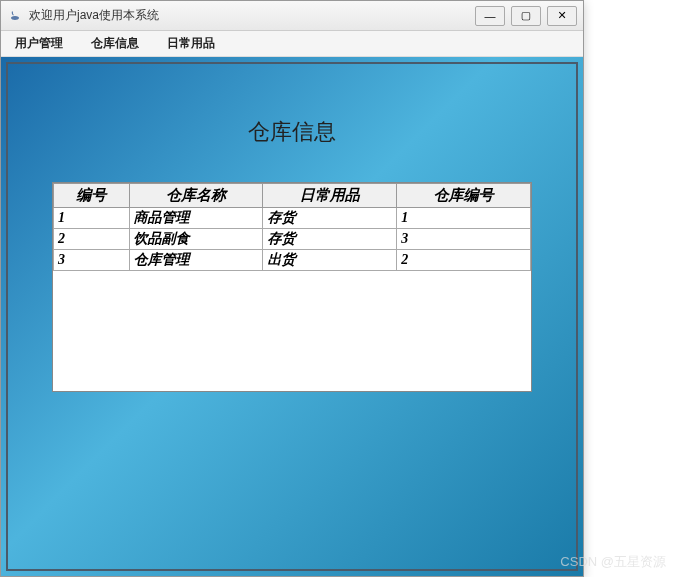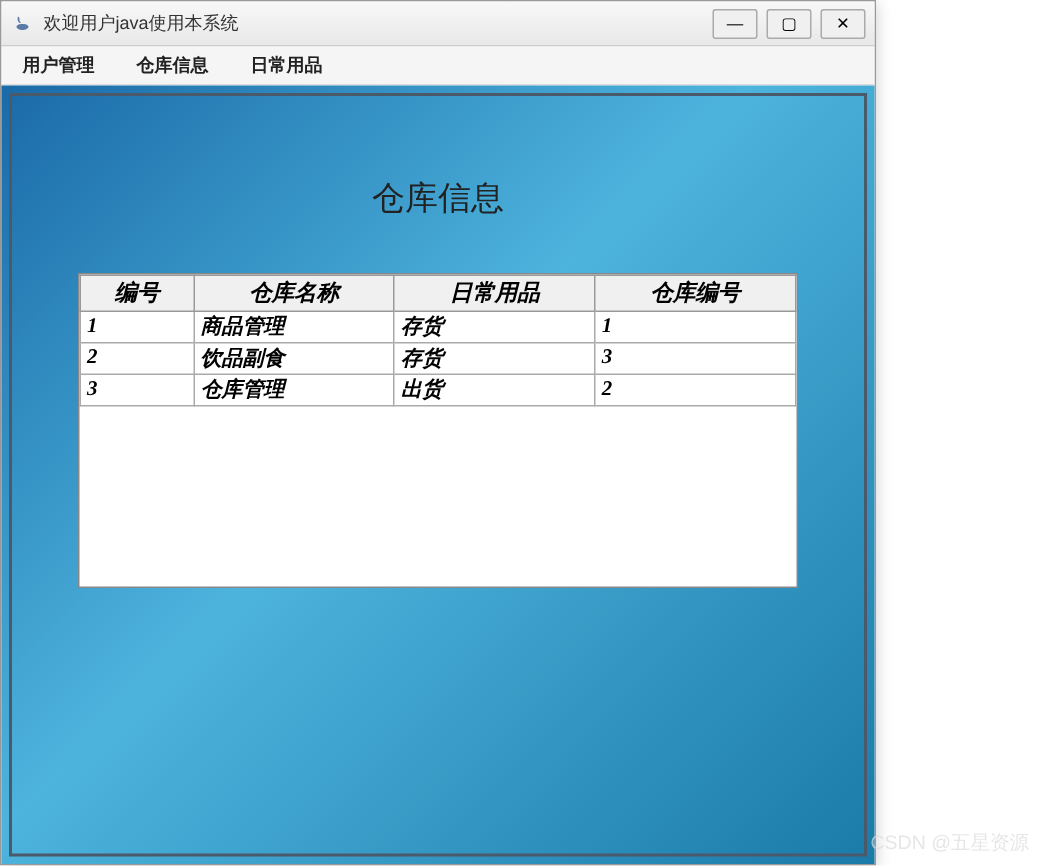--- a/index.html
+++ b/index.html
@@ -118,21 +118,21 @@
       font-size: 14px;
       font-weight: bold;
       font-style: italic;
       text-align: left;
       height: 20px;
       background: #fff;
     }
     .watermark {
       position: absolute;
       bottom: 6px;
-      right: 6px;
+      right: 26px;
       font-size: 13px;
       color: rgba(220,220,220,0.7);
       font-family: sans-serif;
     }
   </style>
 </head>
 <body>
 
 <div class="window">
   <div class="titlebar">

